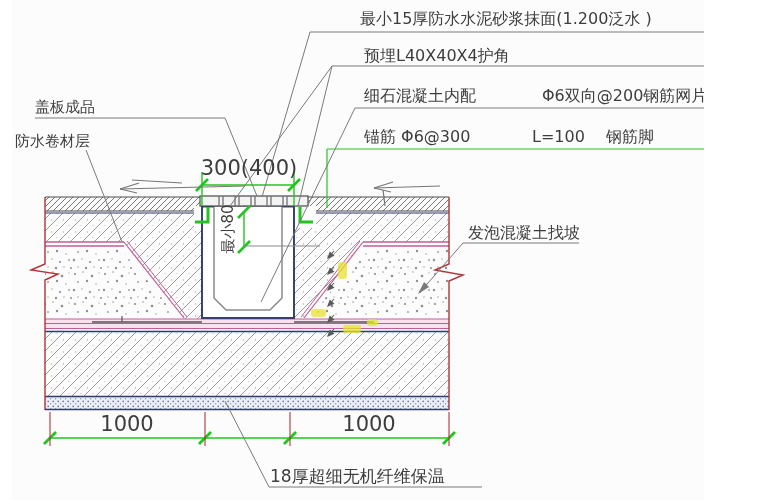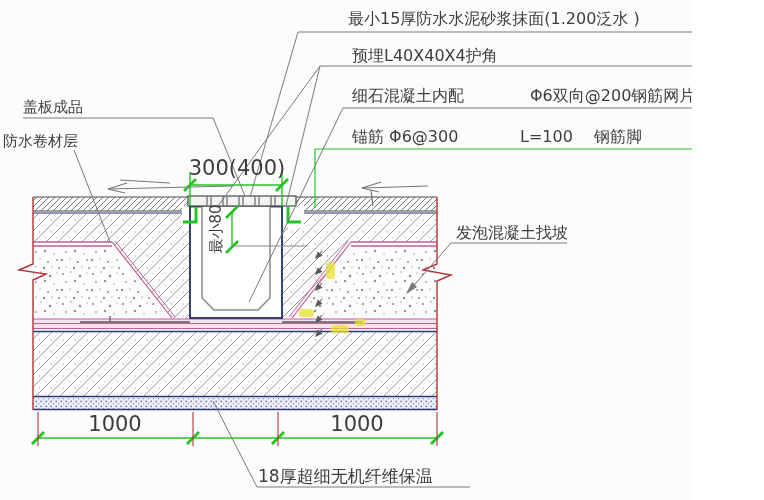--- a/index.html
+++ b/index.html
@@ -1,16 +1,16 @@
 <!DOCTYPE html>
 <html><head>
 <meta charset="utf-8">
 <style>
   html,body{margin:0;padding:0;background:#fff;}
-  .stage{width:692px;height:500px;position:relative;overflow:hidden;}
+  .stage{width:692px;height:500px;position:relative;overflow:hidden;padding-left:12px;}
   svg{display:block;}
   text{font-family:"DejaVu Sans","Liberation Sans",sans-serif;}
 </style>
 </head>
 <body>
 
 <div class="stage">
 <svg width="764" height="500" viewBox="0 0 764 500">
   <defs>
     <pattern id="hatchFine" width="6" height="6" patternUnits="userSpaceOnUse">

